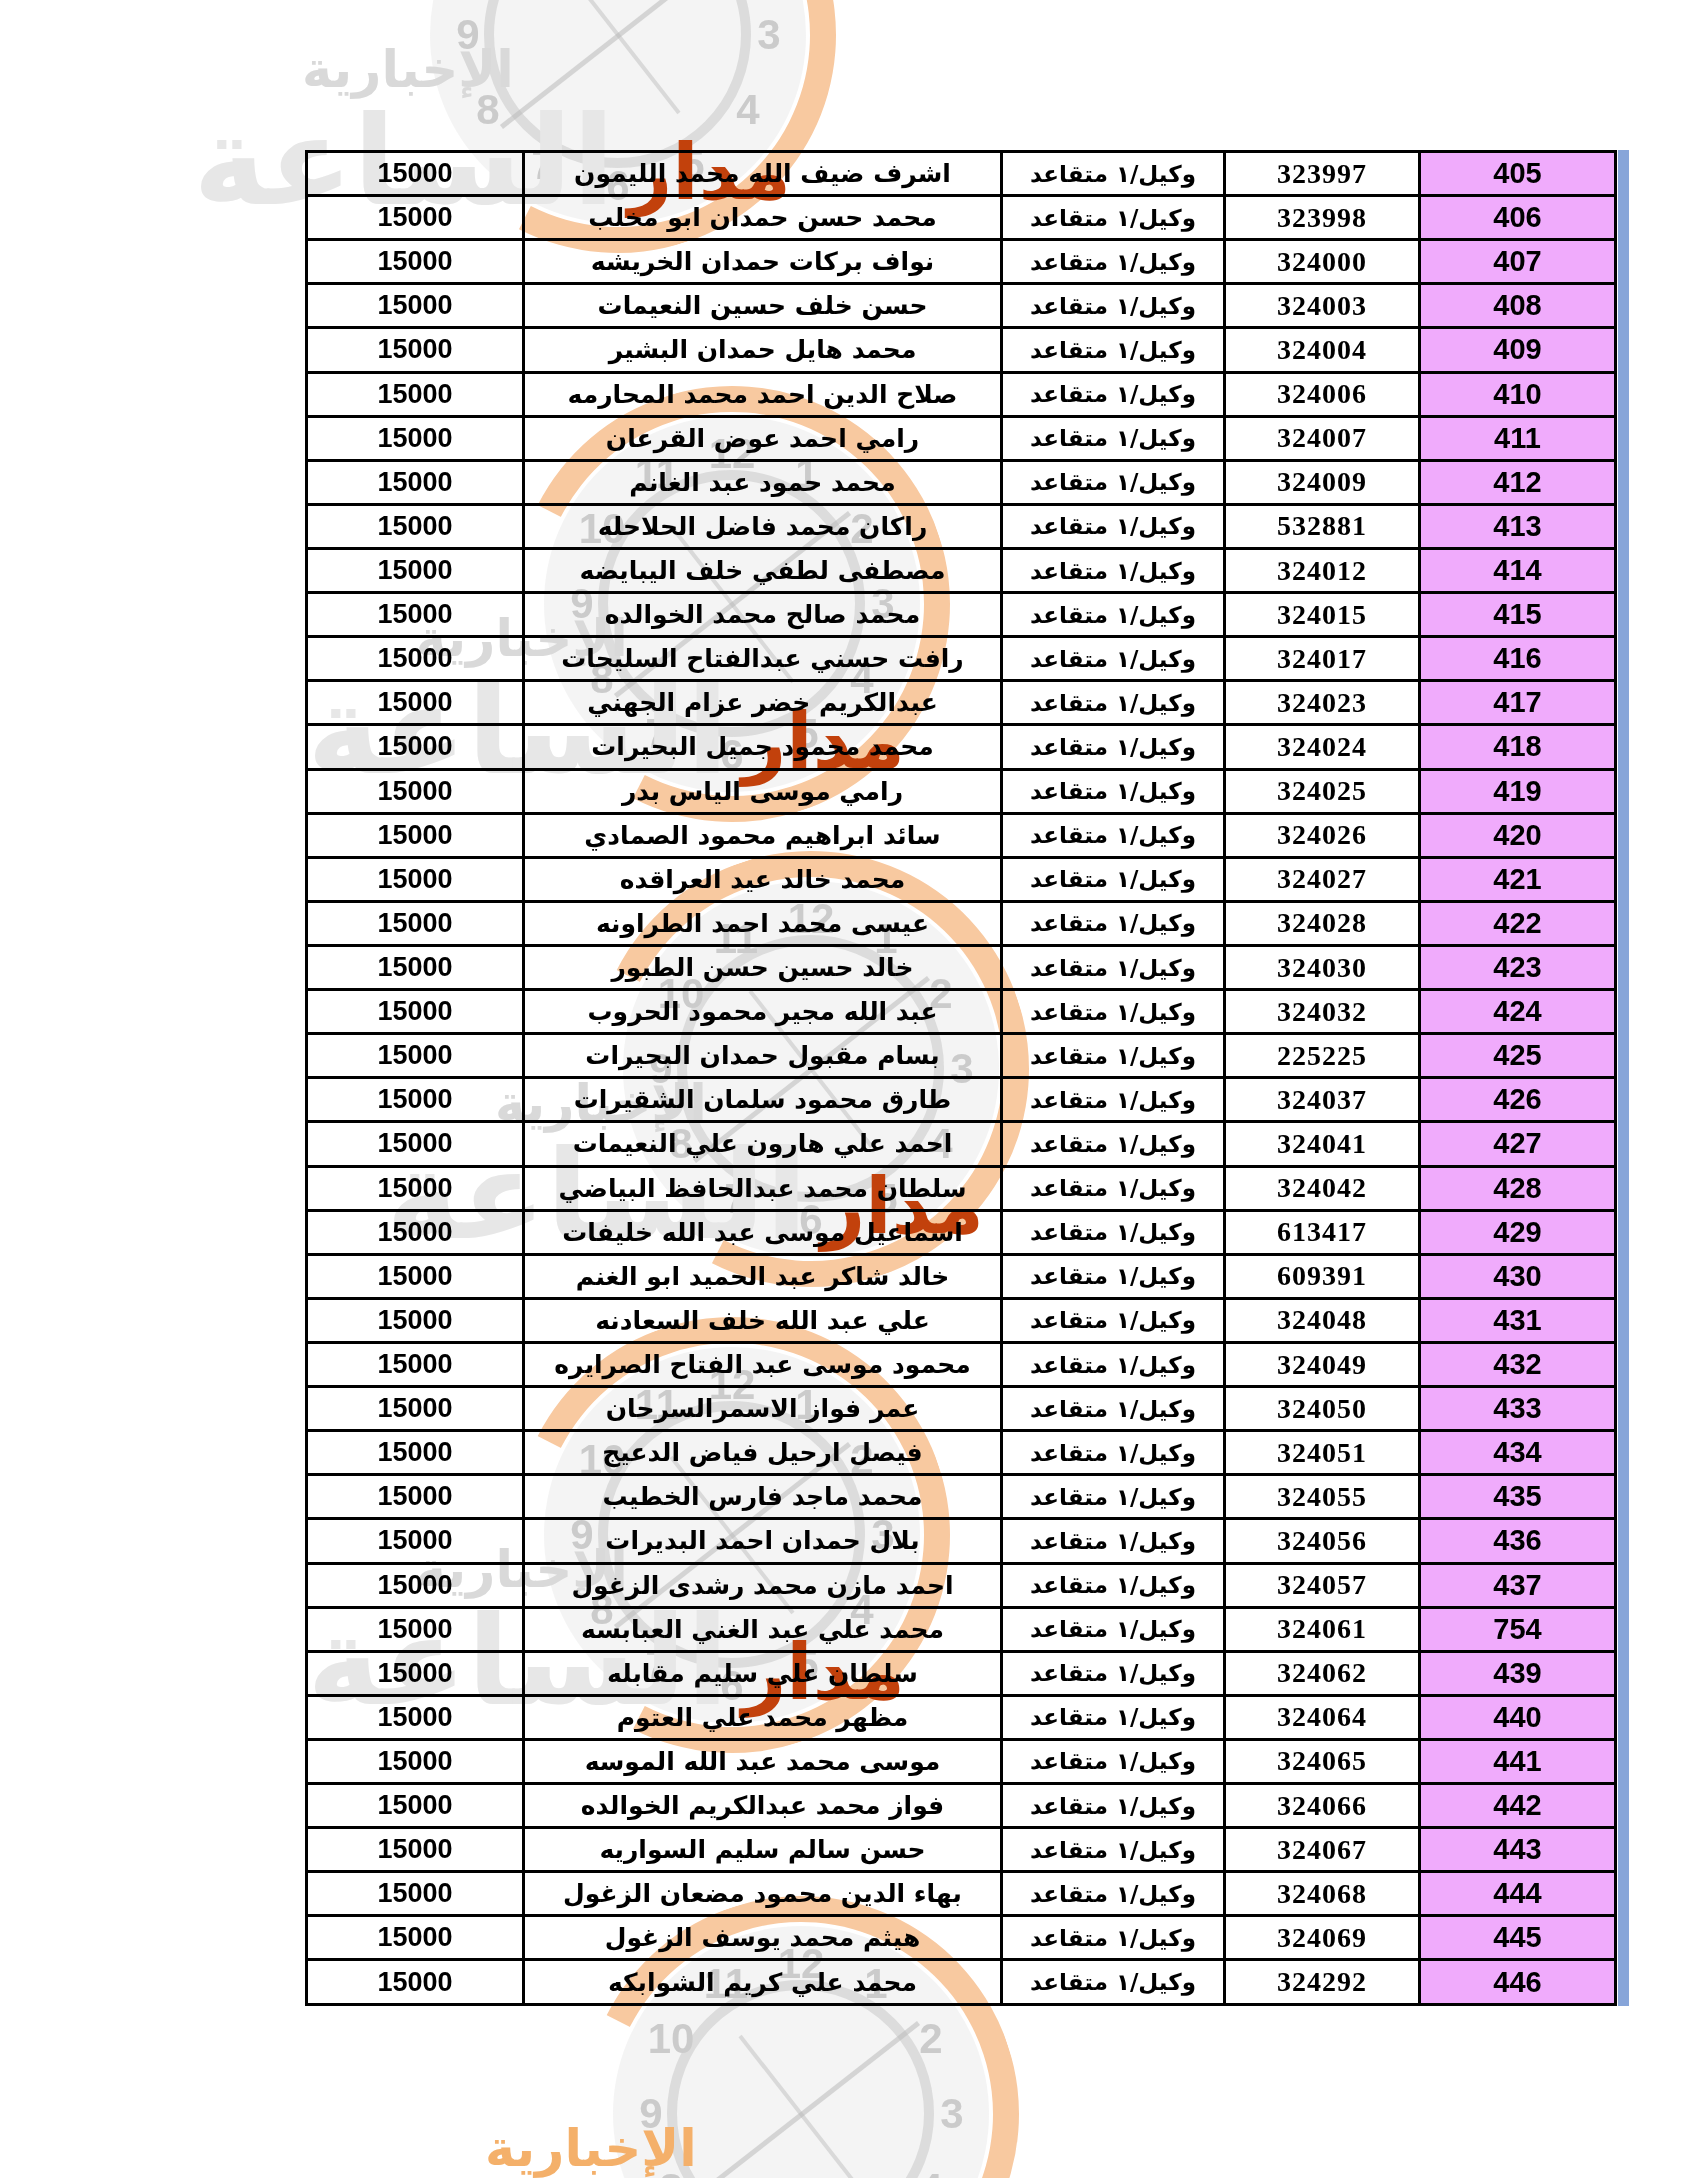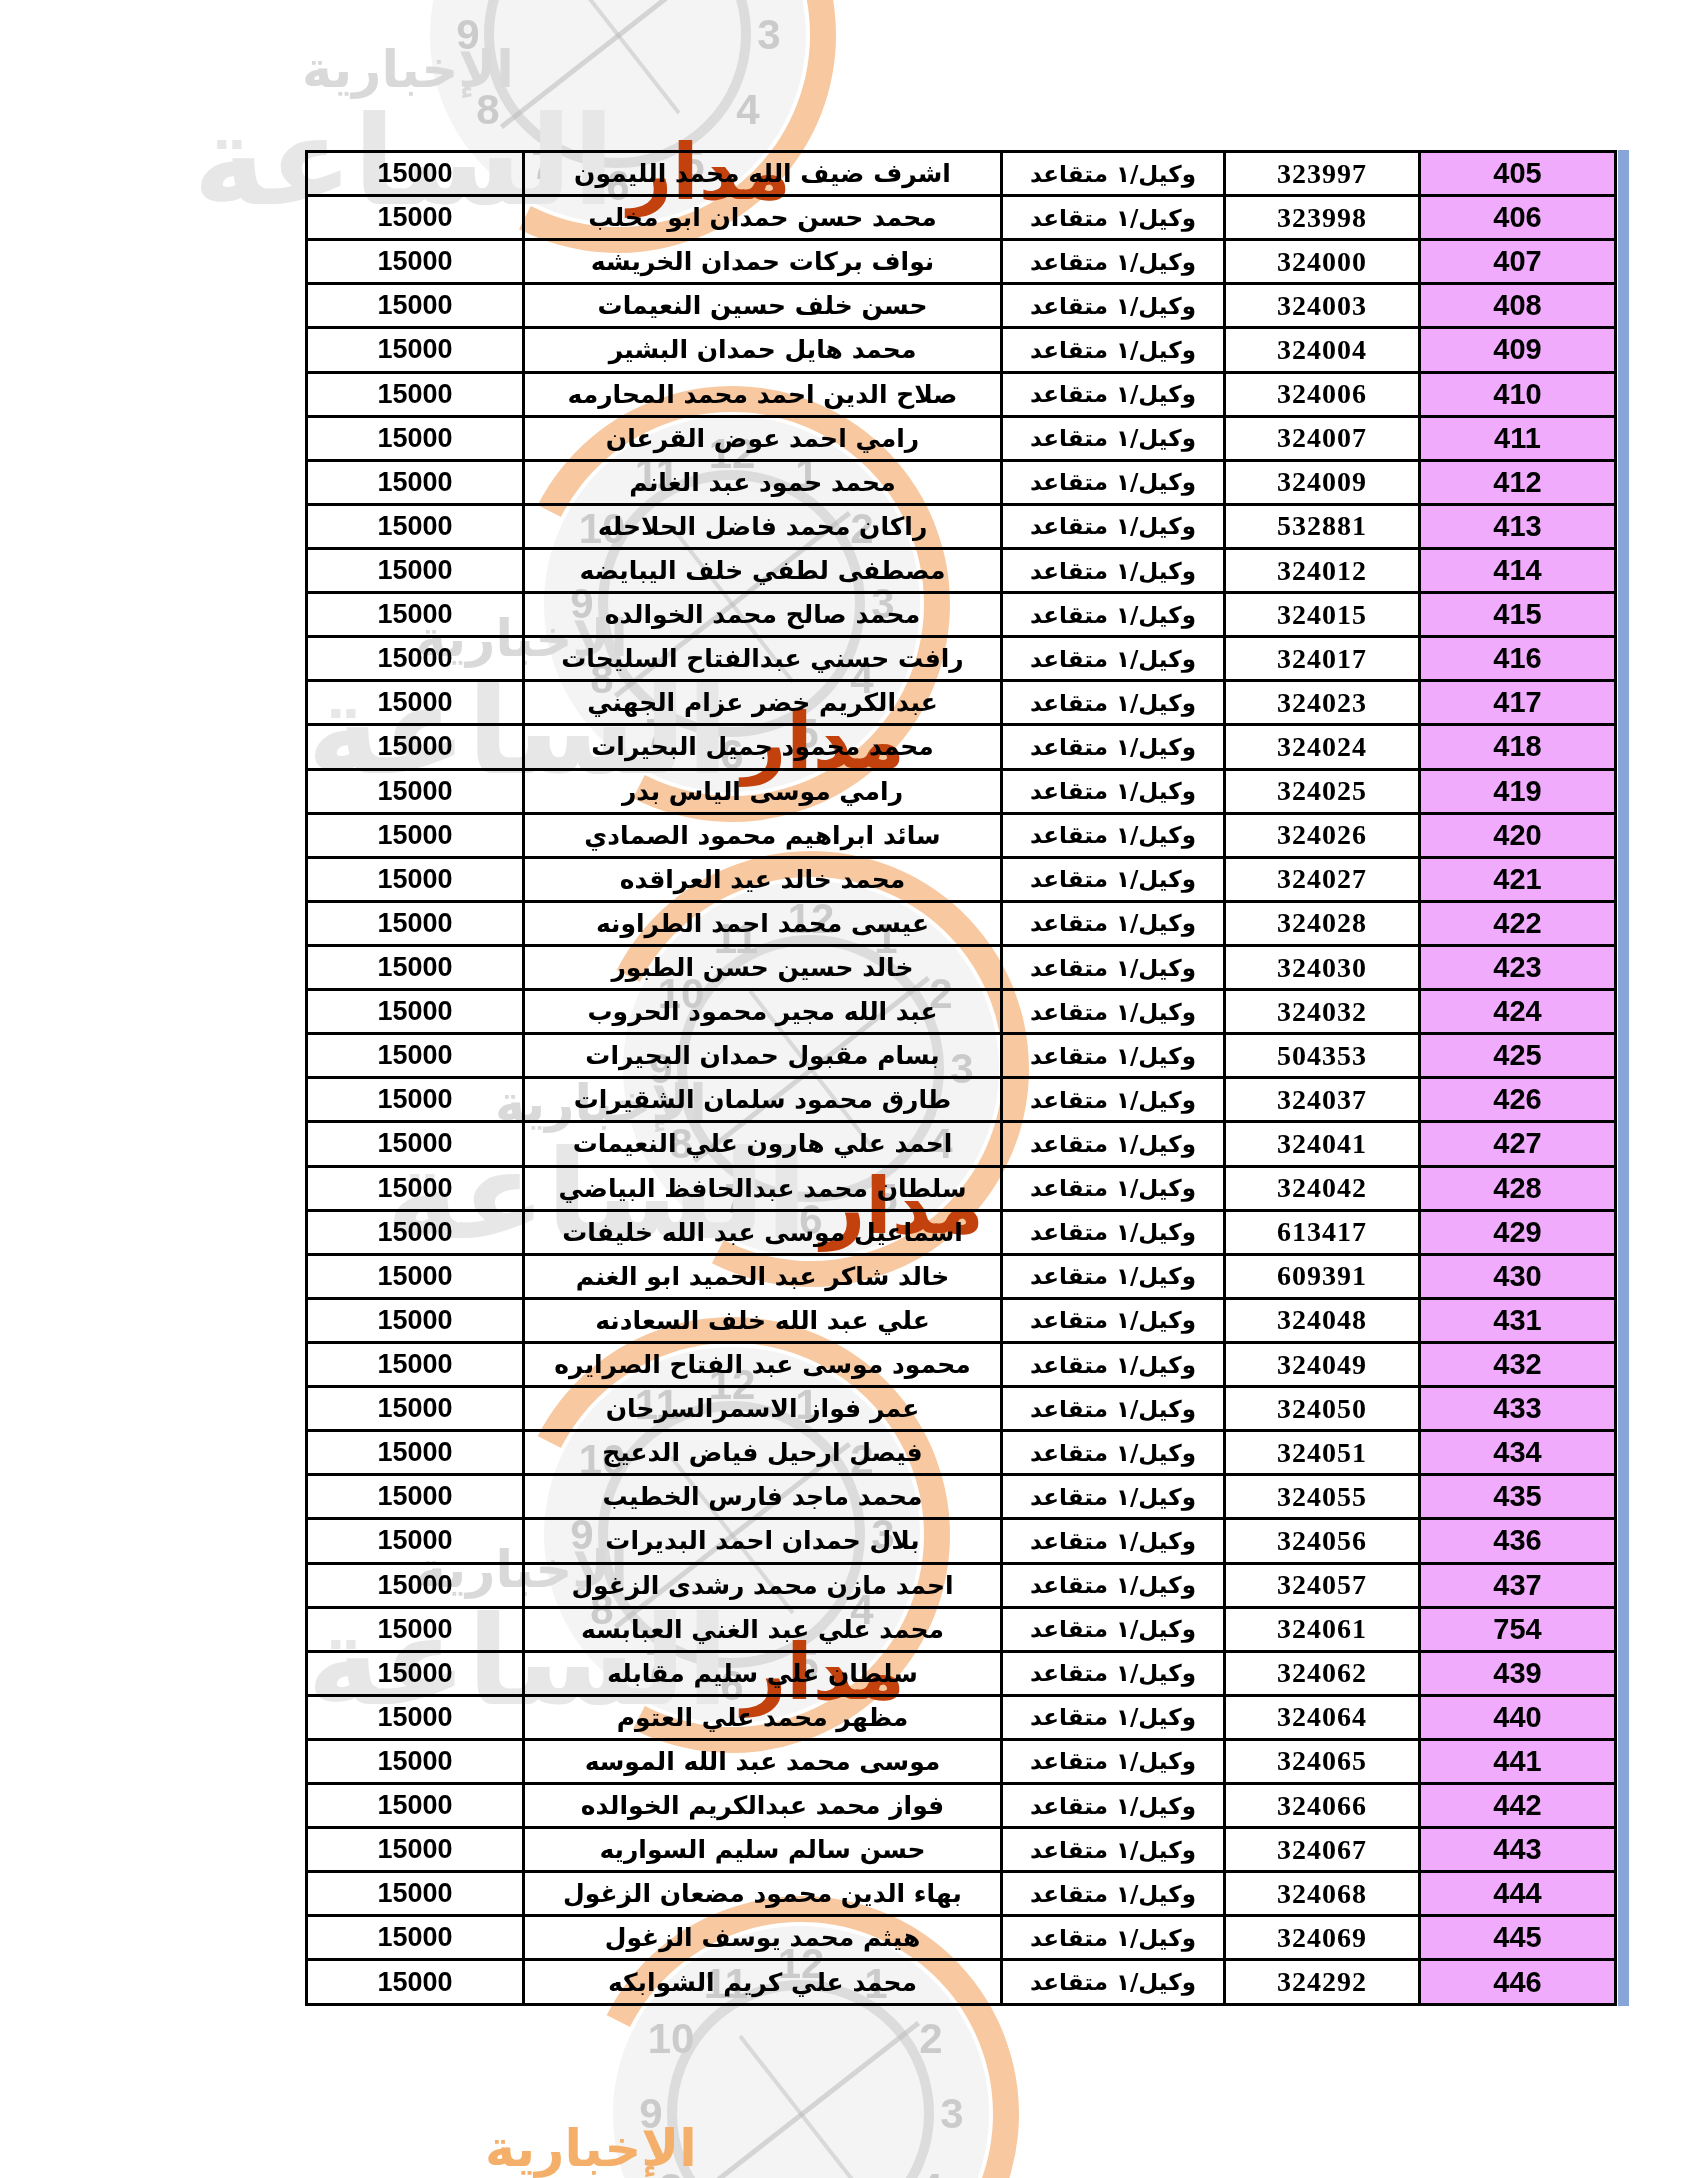--- a/index.html
+++ b/index.html
@@ -398,21 +398,21 @@
   <tr>
     <td class="c-num"><span class="b-serial">424</span></td>
     <td class="c-id"><span class="b-id">324032</span></td>
     <td class="c-status"><span class="b-status">وكيل/١ متقاعد</span></td>
     <td class="c-name"><span class="b-name">عبد الله مجير محمود الحروب</span></td>
     <td class="c-amount"><span class="b-amount">15000</span></td>
   </tr>
 
   <tr>
     <td class="c-num"><span class="b-serial">425</span></td>
-    <td class="c-id"><span class="b-id">504353</span></td>
+    <td class="c-id"><span class="b-id">225225</span></td>
     <td class="c-status"><span class="b-status">وكيل/١ متقاعد</span></td>
     <td class="c-name"><span class="b-name">بسام مقبول حمدان البحيرات</span></td>
     <td class="c-amount"><span class="b-amount">15000</span></td>
   </tr>
 
   <tr>
     <td class="c-num"><span class="b-serial">426</span></td>
     <td class="c-id"><span class="b-id">324037</span></td>
     <td class="c-status"><span class="b-status">وكيل/١ متقاعد</span></td>
     <td class="c-name"><span class="b-name">طارق محمود سلمان الشقيرات</span></td>

